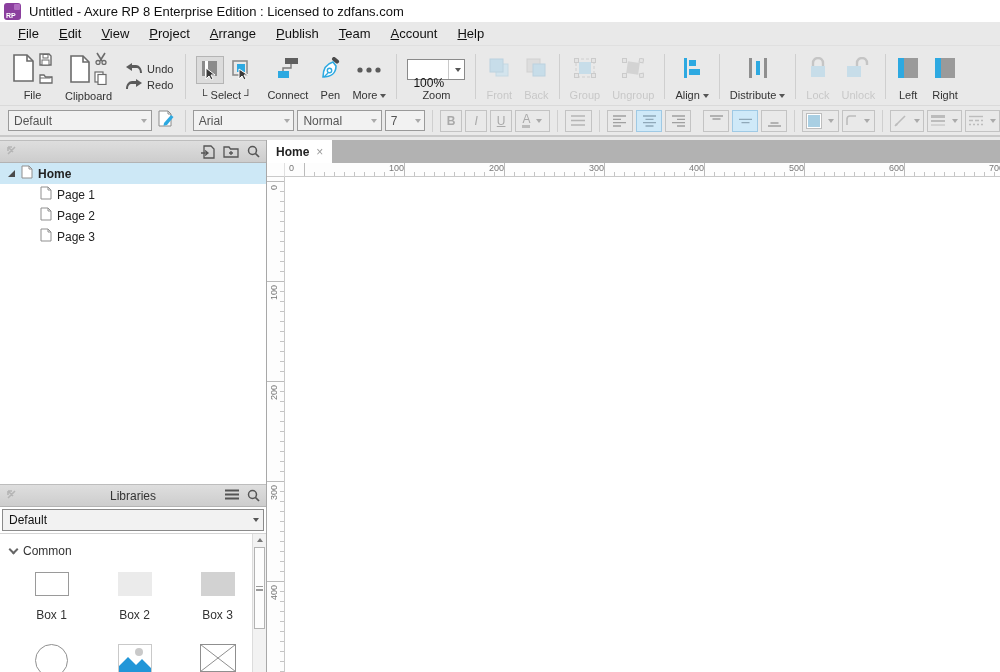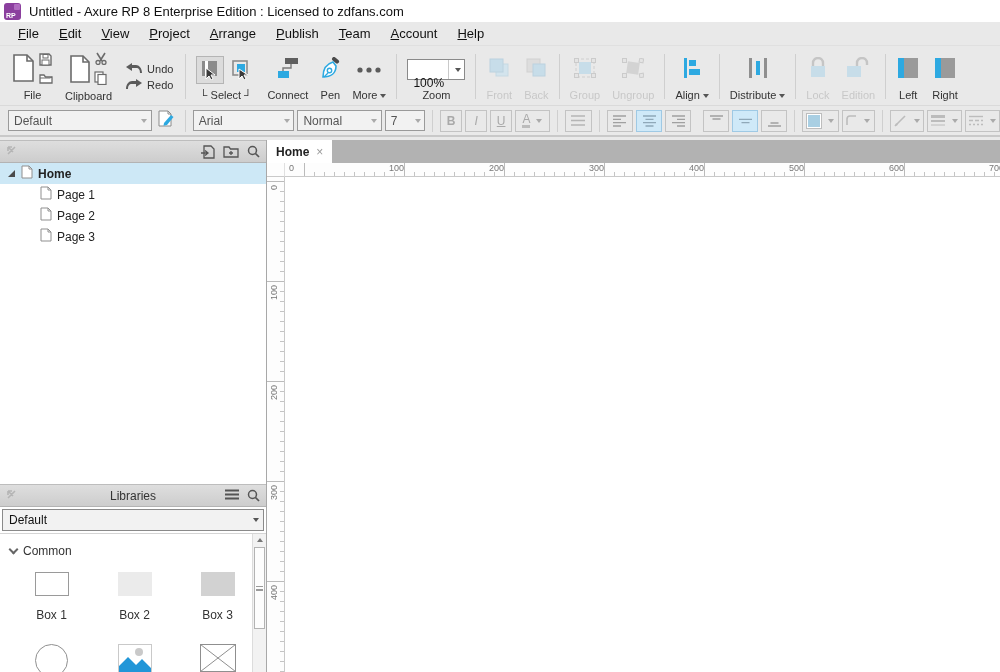--- a/index.html
+++ b/index.html
@@ -403,21 +403,21 @@
 
   <div class="tgroup grayed">
     <div class="ticons">
       <span>
         <svg width="26" height="22" viewBox="0 0 26 22">
             <path d="M12 9 V6 a5 5 0 0 1 10 0 V8" fill="none" stroke="#9a9a9a" stroke-width="2.4"></path>
             <rect x="2" y="9" width="14" height="11" fill="#9fcfe9"></rect>
           </svg>
       </span>
     </div>
-    <div class="tlabel dis">Edition</div>
+    <div class="tlabel dis">Unlock</div>
   </div>
 
   <div class="tsep"></div>
 
   <div class="tgroup">
     <div class="ticons">
       <span>
         <svg width="24" height="22" viewBox="0 0 24 22">
             <rect x="2" y="1" width="6" height="20" fill="#2da9e1"></rect>
             <rect x="8" y="1" width="14" height="20" fill="#9a9a9a"></rect>

